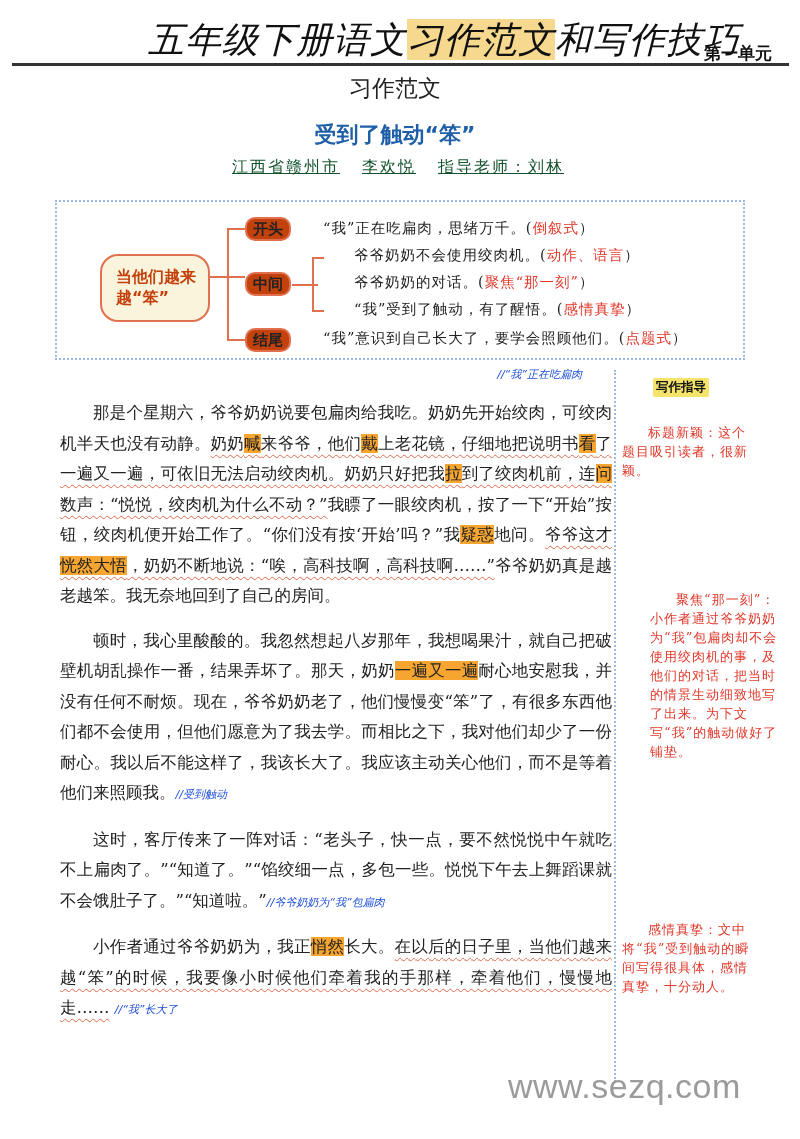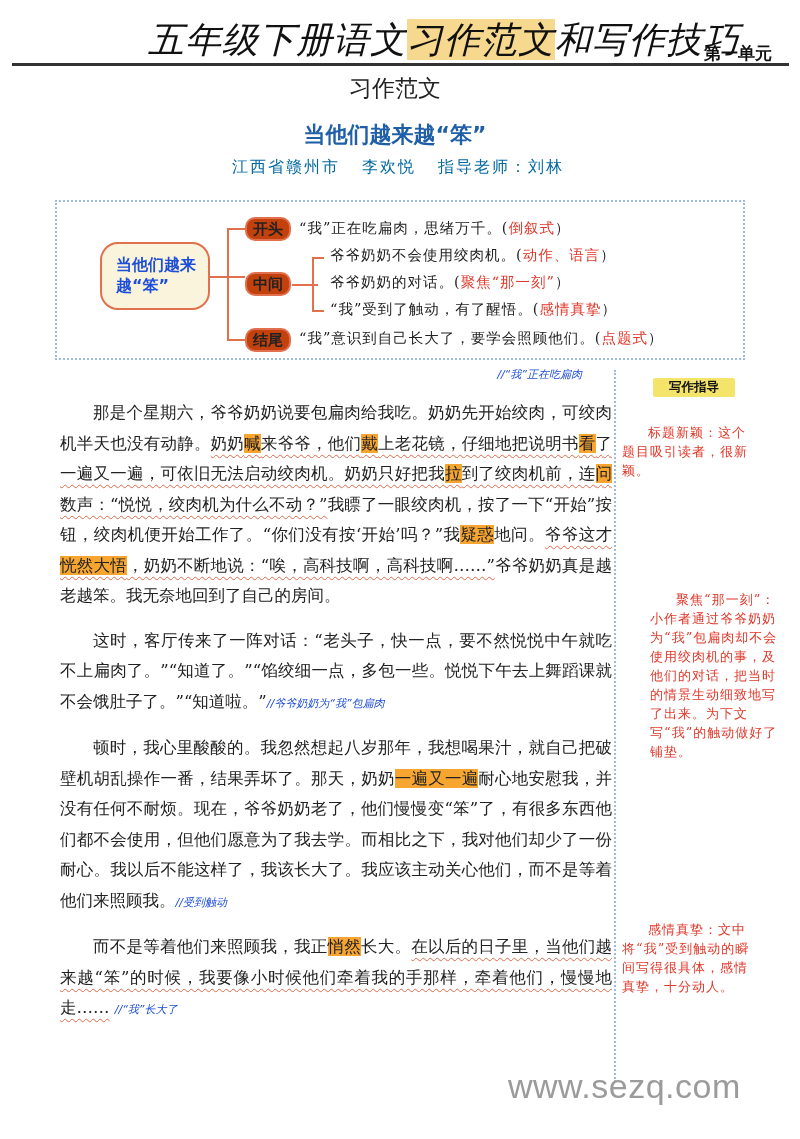--- a/index.html
+++ b/index.html
@@ -7,54 +7,54 @@
   body { position: relative; font-family: "DejaVu Serif", "Liberation Serif", serif; color: #222; }
 
   .page-header { position: absolute; left: 0; top: 0; width: 800px; height: 70px; }
   .main-title { position: absolute; left: 148px; top: 16px; font-family: "DejaVu Sans", sans-serif; font-size: 36px; letter-spacing: 1px; color: #111; white-space: nowrap; font-style: italic; }
   .main-title .hl { background: #f6d88e; }
   .unit-label { position: absolute; left: 704px; top: 42px; font-family: "DejaVu Sans", sans-serif; font-weight: bold; font-size: 17px; color: #111; }
   .header-rule { position: absolute; left: 12px; top: 63px; width: 777px; height: 3px; background: #333; }
 
   .section-title { position: absolute; left: 0; width: 800px; top: 73px; text-align: center; font-family: "DejaVu Sans", sans-serif; font-size: 23px; color: #222; padding-right: 10px; }
   .essay-title { position: absolute; left: 0; width: 800px; top: 120px; text-align: center; font-family: "DejaVu Sans", sans-serif; font-weight: bold; font-size: 22px; color: #1f5fa8; padding-right: 10px; }
-  .byline { position: absolute; left: 232px; top: 157px; font-size: 16px; color: #0369a1; letter-spacing: 2px; white-space: nowrap; }
+  .byline { position: absolute; left: 232px; top: 157px; font-size: 16px; color: #14532d; letter-spacing: 2px; white-space: nowrap; text-decoration: underline; }
   .byline span { margin-right: 22px; }
 
   .outline-box { position: absolute; left: 55px; top: 200px; width: 690px; height: 160px; border: 2px dotted #9bbbe0; }
-  .root-node { position: absolute; left: 100px; top: 242px; width: 110px; height: 68px; border: 2px solid #e0704e; border-radius: 18px; background: #fbf4dc; font-family: "DejaVu Sans", sans-serif; font-weight: bold; font-size: 16px; padding: 10px 0 0 14px; line-height: 21px; color: #1d4ed8; }
+  .root-node { position: absolute; left: 100px; top: 254px; width: 110px; height: 68px; border: 2px solid #e0704e; border-radius: 18px; background: #fbf4dc; font-family: "DejaVu Sans", sans-serif; font-weight: bold; font-size: 16px; padding: 10px 0 0 14px; line-height: 21px; color: #c2410c; }
   .branch-node { position: absolute; width: 46px; height: 24px; border: 2px solid #e0704e; border-radius: 10px; background: #c2410c; font-family: "DejaVu Sans", sans-serif; font-weight: bold; font-size: 15px; text-align: center; line-height: 20px; color: #222; }
   .ln { position: absolute; background: #e0704e; }
-  .outline-text { position: absolute; font-size: 14.5px; color: #222; white-space: nowrap; letter-spacing: 1px; }
+  .outline-text { position: absolute; font-size: 14.5px; color: #222; white-space: nowrap; letter-spacing: 1px; margin-left: 24px; }
   .outline-text .tag { color: #e0382a; }
 
   .essay { position: absolute; left: 60px; top: 370px; width: 552px; font-family: "DejaVu Serif", serif; font-size: 16.5px; line-height: 30.5px; color: #222; }
   .essay p { text-indent: 2em; text-align: justify; margin-bottom: 14px; }
   .essay .hl { background: #f7a531; }
   .essay .wavy { text-decoration: underline wavy #e06a4a; text-decoration-thickness: 1px; text-underline-offset: 5px; }
   .note { font-family: "DejaVu Sans", sans-serif; font-style: italic; font-size: 11px; color: #1d4ed8; text-indent: 0; }
   .note-block { display: block; text-align: right; padding-right: 30px; margin-top: -10px; line-height: 18px; }
 
   .side-rule { position: absolute; left: 614px; top: 370px; width: 0; height: 712px; border-left: 2px dotted #9bbbe0; }
-  .guide-badge { position: absolute; left: 653px; top: 378px; background: #f4e46a; font-family: "DejaVu Sans", sans-serif; font-weight: bold; font-size: 12.5px; padding: 1px 16px; border-radius: 2px; color: #111; }
+  .guide-badge { position: absolute; left: 653px; top: 378px; background: #f4e46a; font-family: "DejaVu Sans", sans-serif; font-weight: bold; font-size: 12.5px; padding: 1px 3px; border-radius: 2px; color: #111; }
   .side-note { position: absolute; left: 622px; width: 134px; font-family: "DejaVu Serif", serif; font-size: 13px; line-height: 19px; color: #e0382a; text-indent: 2em; letter-spacing: 1px; }
 
   .watermark { position: absolute; left: 508px; top: 1067px; font-family: "Liberation Sans", sans-serif; font-size: 34px; color: #9b9b9b; letter-spacing: 0.5px; }
 </style>
 </head>
 <body>
 
 <div class="page-header">
   <div class="main-title"><span>五年级下册语文</span><span class="hl">习作范文</span><span>和写作技巧</span></div>
   <div class="unit-label">第一单元</div>
   <div class="header-rule"></div>
 </div>
 
 <div class="section-title">习作范文</div>
-<div class="essay-title">当他们越来越“笨”</div>
+<div class="essay-title">受到了触动“笨”</div>
 <div class="byline">
   <span>江西省赣州市</span><span>李欢悦</span><span>指导老师：刘林</span>
 </div>
 
 <div class="outline-box"></div>
 <div class="root-node">
   <div>当他们越来</div>
   <div>越“笨”</div>
 </div>
 <div class="ln" style="left:210px;top:276px;width:35px;height:2px;"></div>
@@ -74,25 +74,25 @@
 <div class="outline-text" style="left:330px;top:246px;"><span>爷爷奶奶不会使用绞肉机。(</span><span class="tag">动作、语言</span><span>）</span></div>
 <div class="outline-text" style="left:330px;top:273px;"><span>爷爷奶奶的对话。(</span><span class="tag">聚焦“那一刻”</span><span>）</span></div>
 <div class="outline-text" style="left:330px;top:300px;"><span>“我”受到了触动，有了醒悟。(</span><span class="tag">感情真挚</span><span>）</span></div>
 <div class="outline-text" style="left:299px;top:329px;"><span>“我”意识到自己长大了，要学会照顾他们。(</span><span class="tag">点题式</span><span>）</span></div>
 
 <div class="essay">
   <span class="note note-block" style="margin-top:-4px;margin-bottom:14px;">//“我”正在吃扁肉</span>
 
   <p><span>那是个星期六，爷爷奶奶说要包扁肉给我吃。奶奶先开始绞肉，可绞肉机半天也没有动静。</span><span class="wavy"><span>奶奶</span><span class="hl">喊</span><span>来爷爷，他们</span><span class="hl">戴</span><span>上老花镜，仔细地把说明书</span><span class="hl">看</span><span>了一遍又一遍，可依旧无法启动绞肉机。奶奶只好把我</span><span class="hl">拉</span><span>到了绞肉机前，连</span><span class="hl">问</span><span>数声：“悦悦，绞肉机为什么不动？”</span></span><span>我瞟了一眼绞肉机，按了一下“开始”按钮，绞肉机便开始工作了。“你们没有按‘开始’吗？”我</span><span class="hl">疑惑</span><span>地问。</span><span class="wavy"><span>爷爷这才</span><span class="hl">恍然大悟</span><span>，奶奶不断地说：“唉，高科技啊，高科技啊……”</span></span><span>爷爷奶奶真是越老越笨。我无奈地回到了自己的房间。</span></p>
 
+  <p><span>顿时，我心里酸酸的。我忽然想起八岁那年，我想喝果汁，就自己把破壁机胡乱操作一番，结果弄坏了。那天，奶奶</span><span class="hl">一遍又一遍</span><span>耐心地安慰我，并没有任何不耐烦。现在，爷爷奶奶老了，他们慢慢变“笨”了，有很多东西他们都不会使用，但他们愿意为了我去学。而相比之下，我对他们却少了一份耐心。我以后不能这样了，我该长大了。我应该主动关心他们，而不是等着他们来照顾我。</span><span class="note">//受到触动</span></p>
+
   <p><span>这时，客厅传来了一阵对话：“老头子，快一点，要不然悦悦中午就吃不上扁肉了。”“知道了。”“馅绞细一点，多包一些。悦悦下午去上舞蹈课就不会饿肚子了。”“知道啦。”</span><span class="note">//爷爷奶奶为“我”包扁肉</span></p>
 
-  <p><span>顿时，我心里酸酸的。我忽然想起八岁那年，我想喝果汁，就自己把破壁机胡乱操作一番，结果弄坏了。那天，奶奶</span><span class="hl">一遍又一遍</span><span>耐心地安慰我，并没有任何不耐烦。现在，爷爷奶奶老了，他们慢慢变“笨”了，有很多东西他们都不会使用，但他们愿意为了我去学。而相比之下，我对他们却少了一份耐心。我以后不能这样了，我该长大了。我应该主动关心他们，而不是等着他们来照顾我。</span><span class="note">//受到触动</span></p>
-
-  <p><span>而不是等着他们来照顾我，我正</span><span class="hl">悄然</span><span>长大。</span><span class="wavy">在以后的日子里，当他们越来越“笨”的时候，我要像小时候他们牵着我的手那样，牵着他们，慢慢地走……</span> <span class="note">//“我”长大了</span></p>
+  <p><span>小作者通过爷爷奶奶为，我正</span><span class="hl">悄然</span><span>长大。</span><span class="wavy">在以后的日子里，当他们越来越“笨”的时候，我要像小时候他们牵着我的手那样，牵着他们，慢慢地走……</span> <span class="note">//“我”长大了</span></p>
 </div>
 
 <div class="side-rule"></div>
 <div class="guide-badge">写作指导</div>
 <div class="side-note" style="top:423px;">标题新颖：这个题目吸引读者，很新颖。</div>
 <div class="side-note" style="top:590px;margin-left:28px;">聚焦“那一刻”：小作者通过爷爷奶奶为“我”包扁肉却不会使用绞肉机的事，及他们的对话，把当时的情景生动细致地写了出来。为下文写“我”的触动做好了铺垫。</div>
 <div class="side-note" style="top:900px;margin-top:20px;">感情真挚：文中将“我”受到触动的瞬间写得很具体，感情真挚，十分动人。</div>
 
 <div class="watermark">www.sezq.com</div>
 

